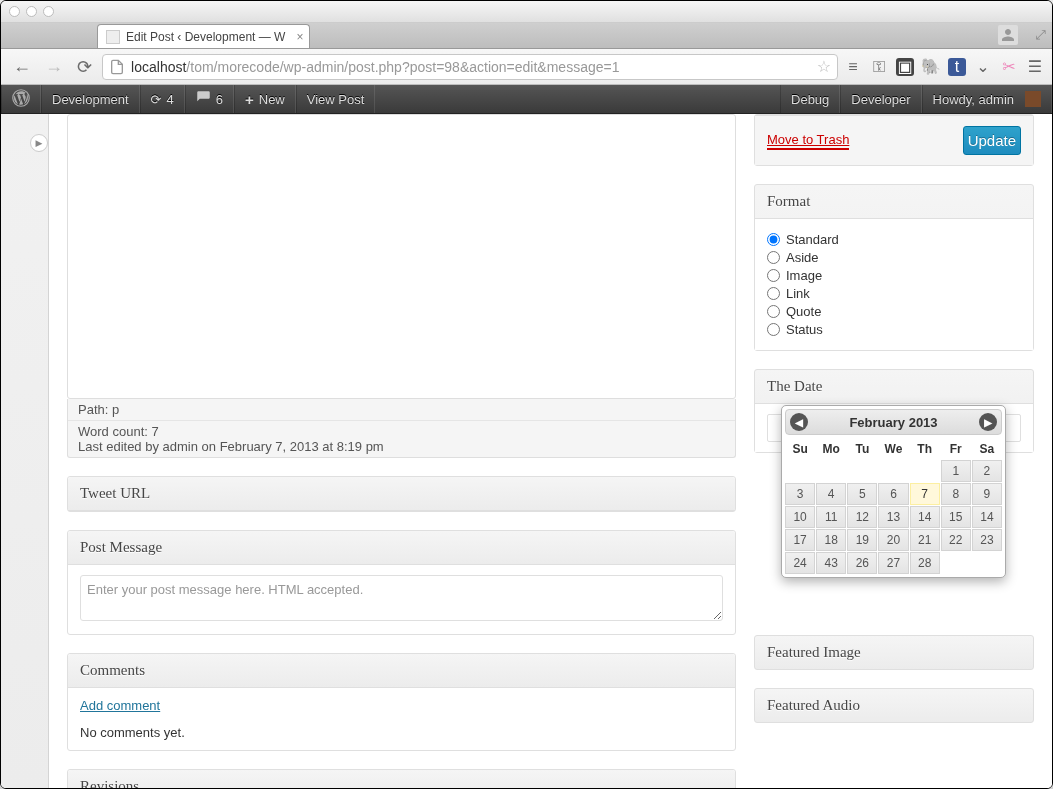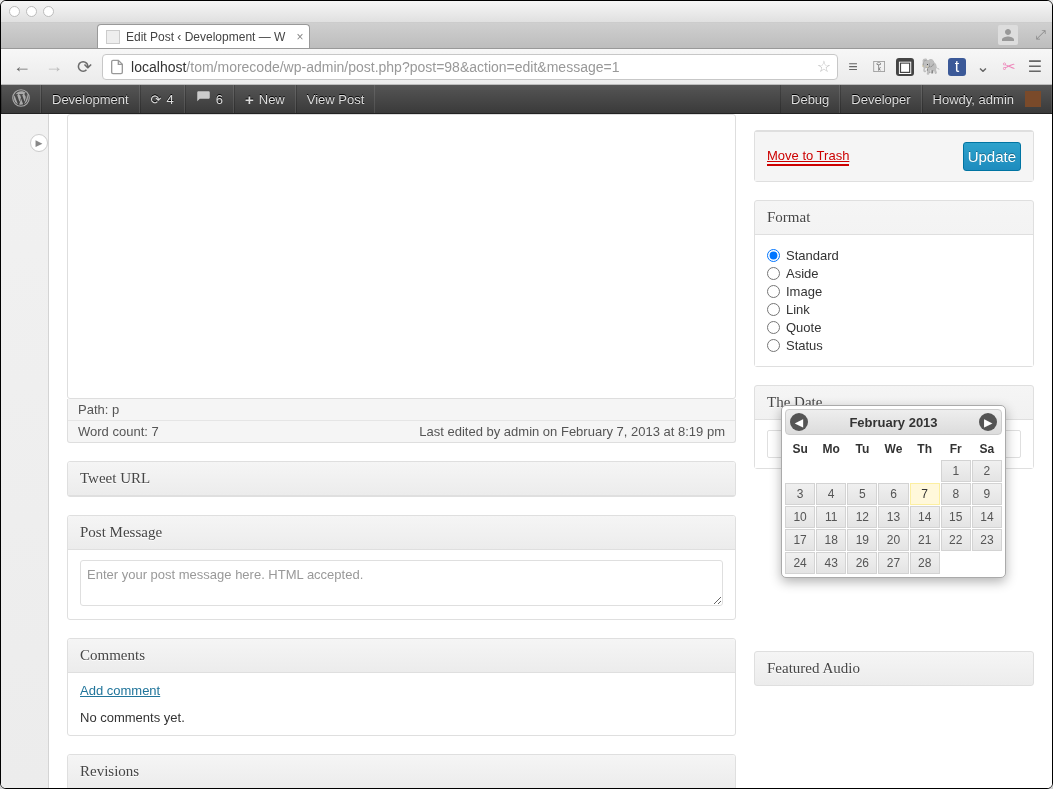--- a/index.html
+++ b/index.html
@@ -31,21 +31,21 @@
   .plus{font-size:15px;font-weight:bold;}
   .admin-avatar{width:16px;height:16px;background:#7a4a2a;margin-left:6px;}
   .content-area{flex:1;display:flex;background:#fff;overflow:hidden;}
   .sidebar-sliver{width:48px;background:linear-gradient(#f1f1f1,#ececec);border-right:1px solid #d4d4d4;display:flex;justify-content:flex-end;padding-top:20px;}
   .sidebar-arrow{width:18px;height:18px;border:1px solid #ccc;border-radius:50%;background:#fff;display:flex;align-items:center;justify-content:center;color:#888;font-size:9px;}
   .main-col{flex:1;padding:0 18px 0 18px;background:#fff;overflow:hidden;}
   .side-col{width:298px;padding:0 18px 0 0;background:#fff;}
   .editor-box{border:1px solid #dedede;border-radius:3px;background:#fff;height:285px;}
   .editor-status{background:#f5f5f5;border:1px solid #dedede;border-top:none;border-radius:0 0 3px 3px;font-size:13px;color:#555;}
   .editor-status .row{padding:3px 10px;border-bottom:1px solid #e5e5e5;}
-  .editor-status .row:last-child{display:flex;justify-content:space-between;border:none;}
+  .editor-status .row:last-child{display:flex;justify-content:flex-end;border:none;flex-direction:column;}
   .metabox{border:1px solid #dfdfdf;border-radius:3px;margin-top:18px;background:#fff;}
   .metabox h3{font-family:Georgia,serif;font-weight:normal;font-size:15px;color:#464646;padding:8px 12px;background:linear-gradient(#f5f5f5,#ececec);border-bottom:1px solid #dfdfdf;border-radius:3px 3px 0 0;text-shadow:0 1px 0 #fff;}
   .metabox .mb-body{padding:10px 12px;font-size:13px;color:#333;}
   .sidebox{border:1px solid #dfdfdf;border-radius:3px;margin-bottom:18px;background:linear-gradient(#f5f5f5,#ececec);}
   .sidebox h3{font-family:Georgia,serif;font-weight:normal;font-size:15px;color:#464646;padding:8px 12px;text-shadow:0 1px 0 #fff;border-bottom:1px solid #dfdfdf;}
   .sidebox h3.noborder{border-bottom:none;}
   .sidebox .sb-body{padding:10px 12px;background:#fff;}
   .publish-row{display:flex;justify-content:space-between;align-items:center;padding:10px 12px;background:#f5f5f5;border-top:1px solid #dfdfdf;}
   .trash-link{color:#cc0000;text-decoration:underline;font-size:13px;border-bottom:2px solid #cc0000;padding-bottom:1px;}
   .btn-update{background:linear-gradient(#2ea2cc,#1e8cbe);border:1px solid #0074a2;color:#fff;font-weight:normal;font-size:15px;padding:5px 4px;border-radius:3px;text-shadow:0 -1px 0 rgba(0,0,0,.3);cursor:pointer;}
@@ -190,21 +190,21 @@
           <div>No comments yet.</div>
         </div>
       </div>
 
       <div class="metabox" style="margin-bottom:16px;">
         <h3>Revisions</h3>
       </div>
     </div>
 
     <div class="side-col">
-      <div class="sidebox" style="margin-top:16px;">
+      <div class="sidebox" style="margin-top:0;">
         <div class="publish-row">
           <a href="#" class="trash-link">Move to Trash</a>
           <button class="btn-update">Update</button>
         </div>
       </div>
 
       <div class="sidebox">
         <h3>Format</h3>
         <div class="sb-body format-list" id="format-list">
             <label>
@@ -236,20 +236,23 @@
 
       <div class="sidebox">
         <h3>The Date</h3>
         <div class="sb-body">
           <input class="date-input" type="text" style="">
         </div>
       </div>
 
       <div style="height:164px"></div>
 
+      <div class="sidebox">
+        <h3 class="noborder">Featured Image</h3>
+      </div>
 
       <div class="sidebox">
         <h3 class="noborder">Featured Audio</h3>
       </div>
     </div>
   </div>
 
   <div class="datepicker">
     <div class="dp-head">
       <span class="dp-nav prev">◀</span>

